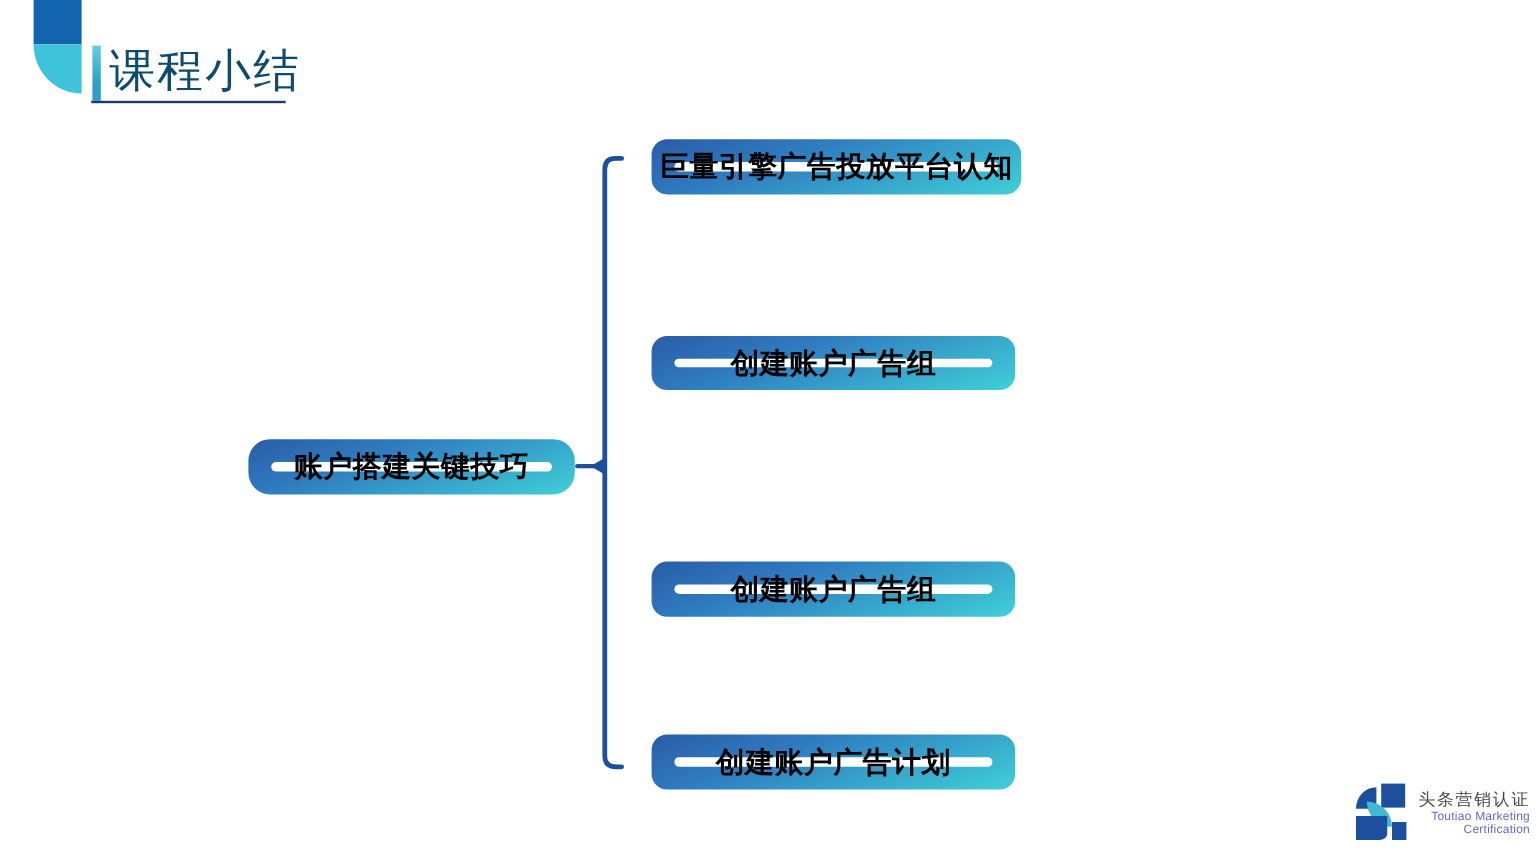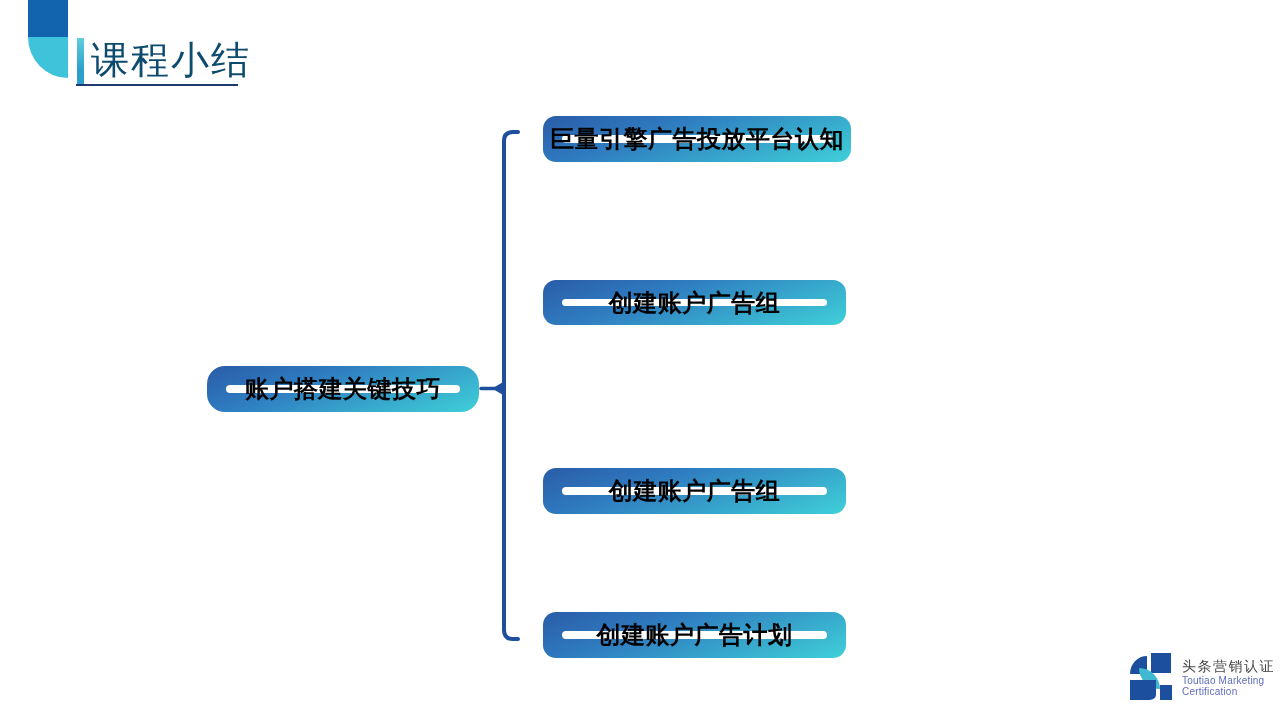--- a/index.html
+++ b/index.html
@@ -70,21 +70,21 @@
     position: absolute; left: 1130px; top: 653px;
     display: flex; align-items: center; gap: 10px;
   }
   .logo-mark { position: relative; width: 42px; height: 47px; }
   .logo-mark div { position: absolute; }
   .lm-a { left: 0;  top: 3px;  width: 17px; height: 18px; background: #1c4f9e; border-radius: 100% 0 0 0; }
   .lm-b { left: 21px; top: 0;   width: 20px; height: 20px; background: #1c4f9e; }
   .lm-c { left: 9px;  top: 15px; width: 21px; height: 21px; background: #3fb9cf; border-radius: 0 100% 0 100%; }
   .lm-e { left: 0;  top: 27px; width: 26px; height: 20px; background: #1c4f9e; border-radius: 0 0 25% 0; }
   .lm-f { left: 30px; top: 32px; width: 12px; height: 15px; background: #1c4f9e; }
-  .logo-text { display: flex; flex-direction: column; justify-content: center; }
+  .logo-text { display: flex; flex-direction: column; justify-content: center; align-items: flex-end; }
   .logo-cn { font-size: 14px; color: #464646; letter-spacing: 1.5px; line-height: 18px; white-space: nowrap; }
   .logo-en { font-size: 10px; color: #5f6cc0; line-height: 11px; letter-spacing: 0.2px; white-space: nowrap; }
 </style>
 </head>
 <body>
 
 <div class="corner-square"></div>
 <div class="corner-quarter"></div>
 
 <div class="title-accent-bar"></div>

